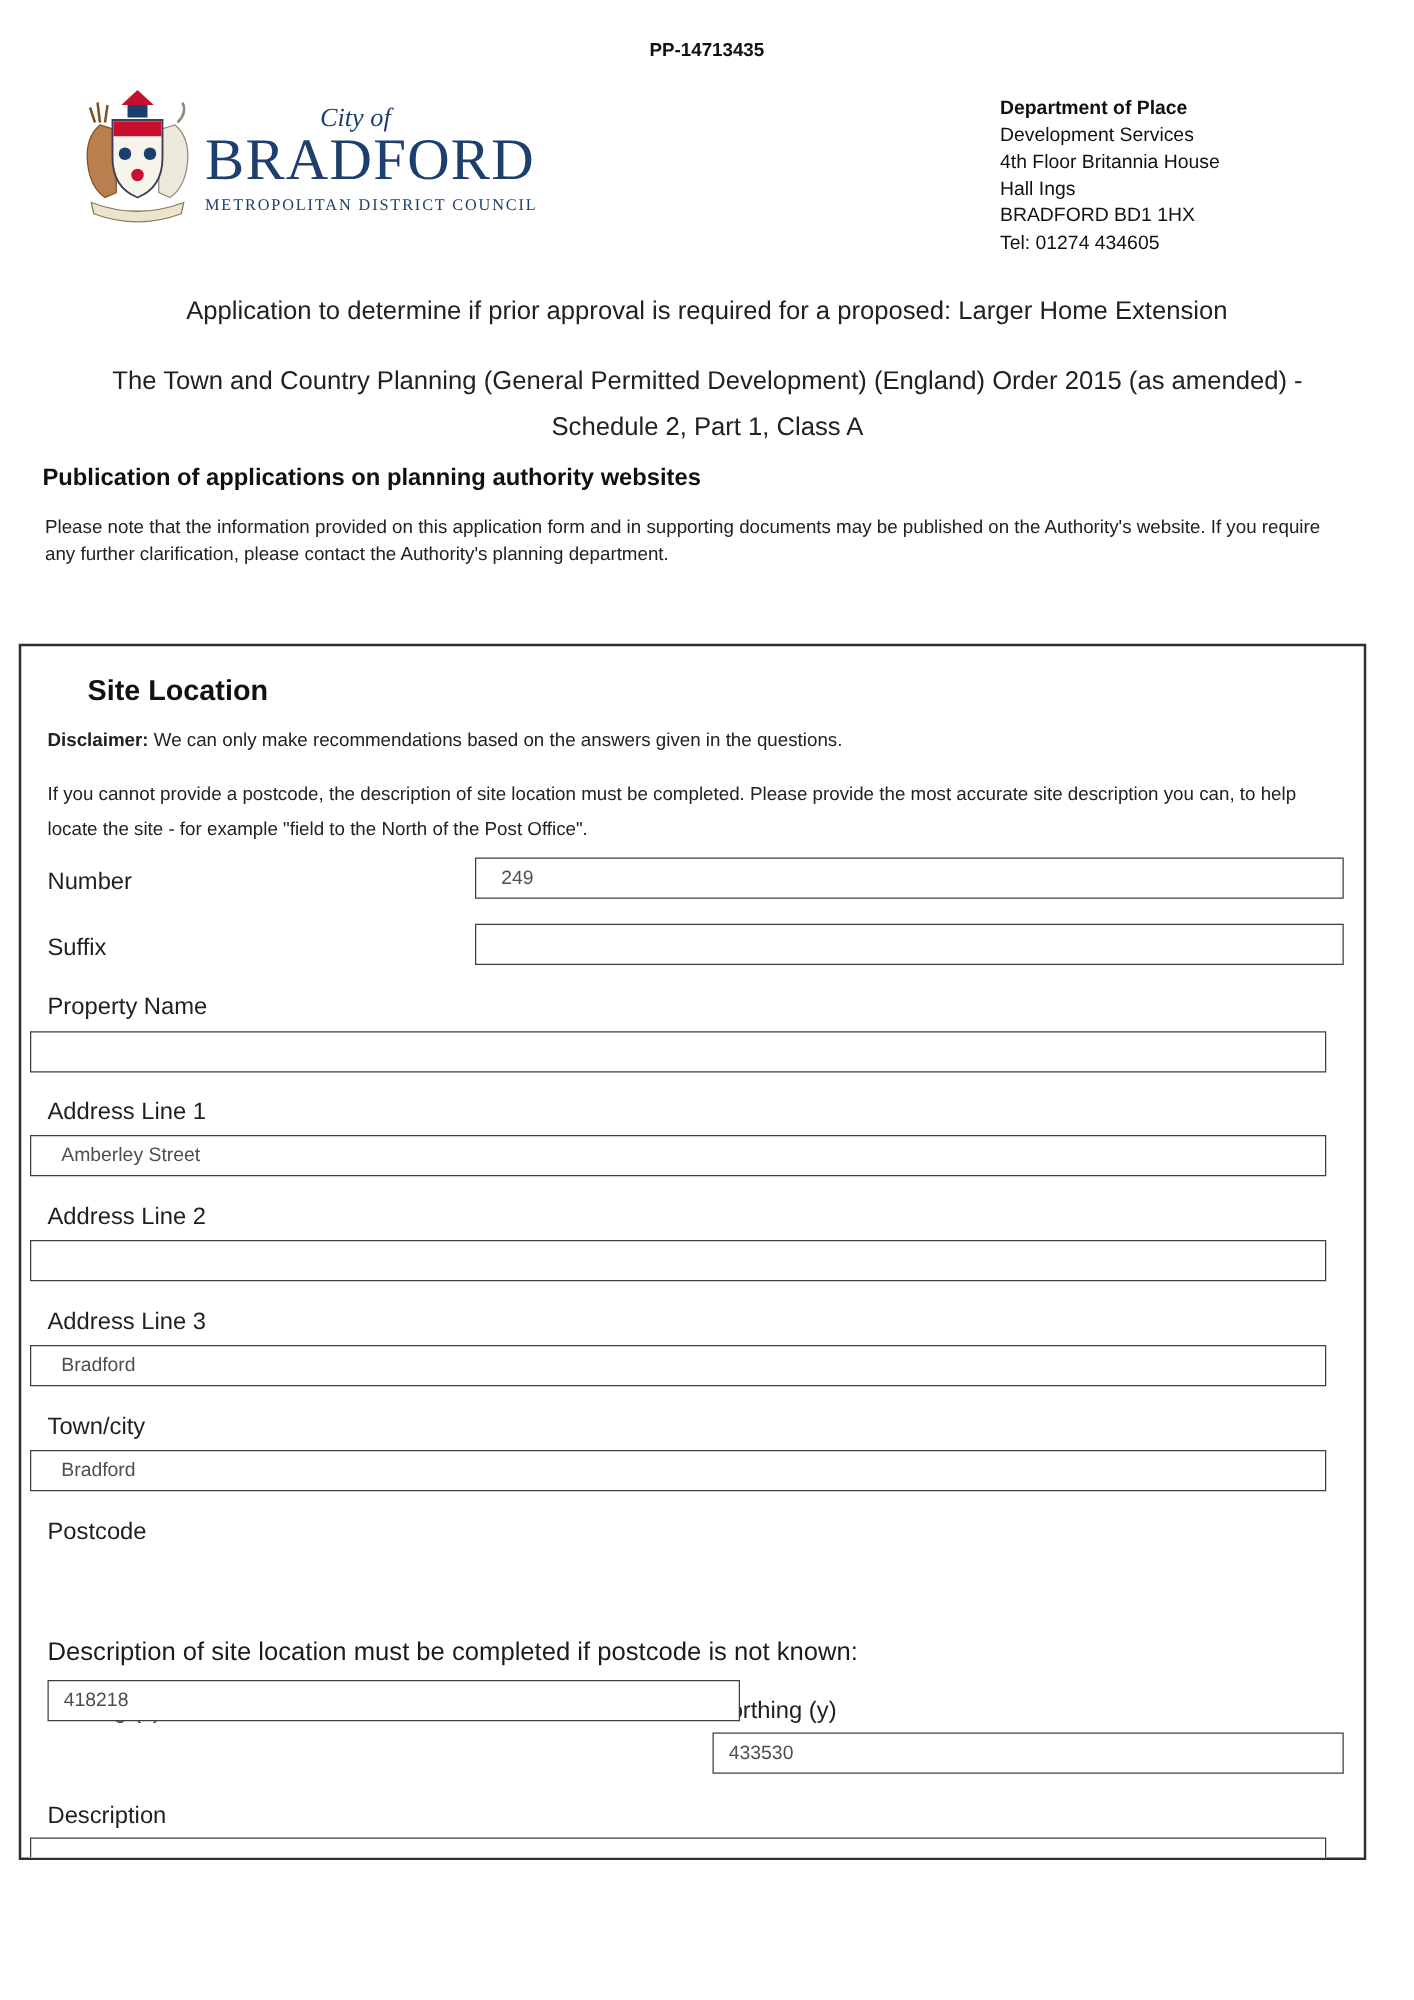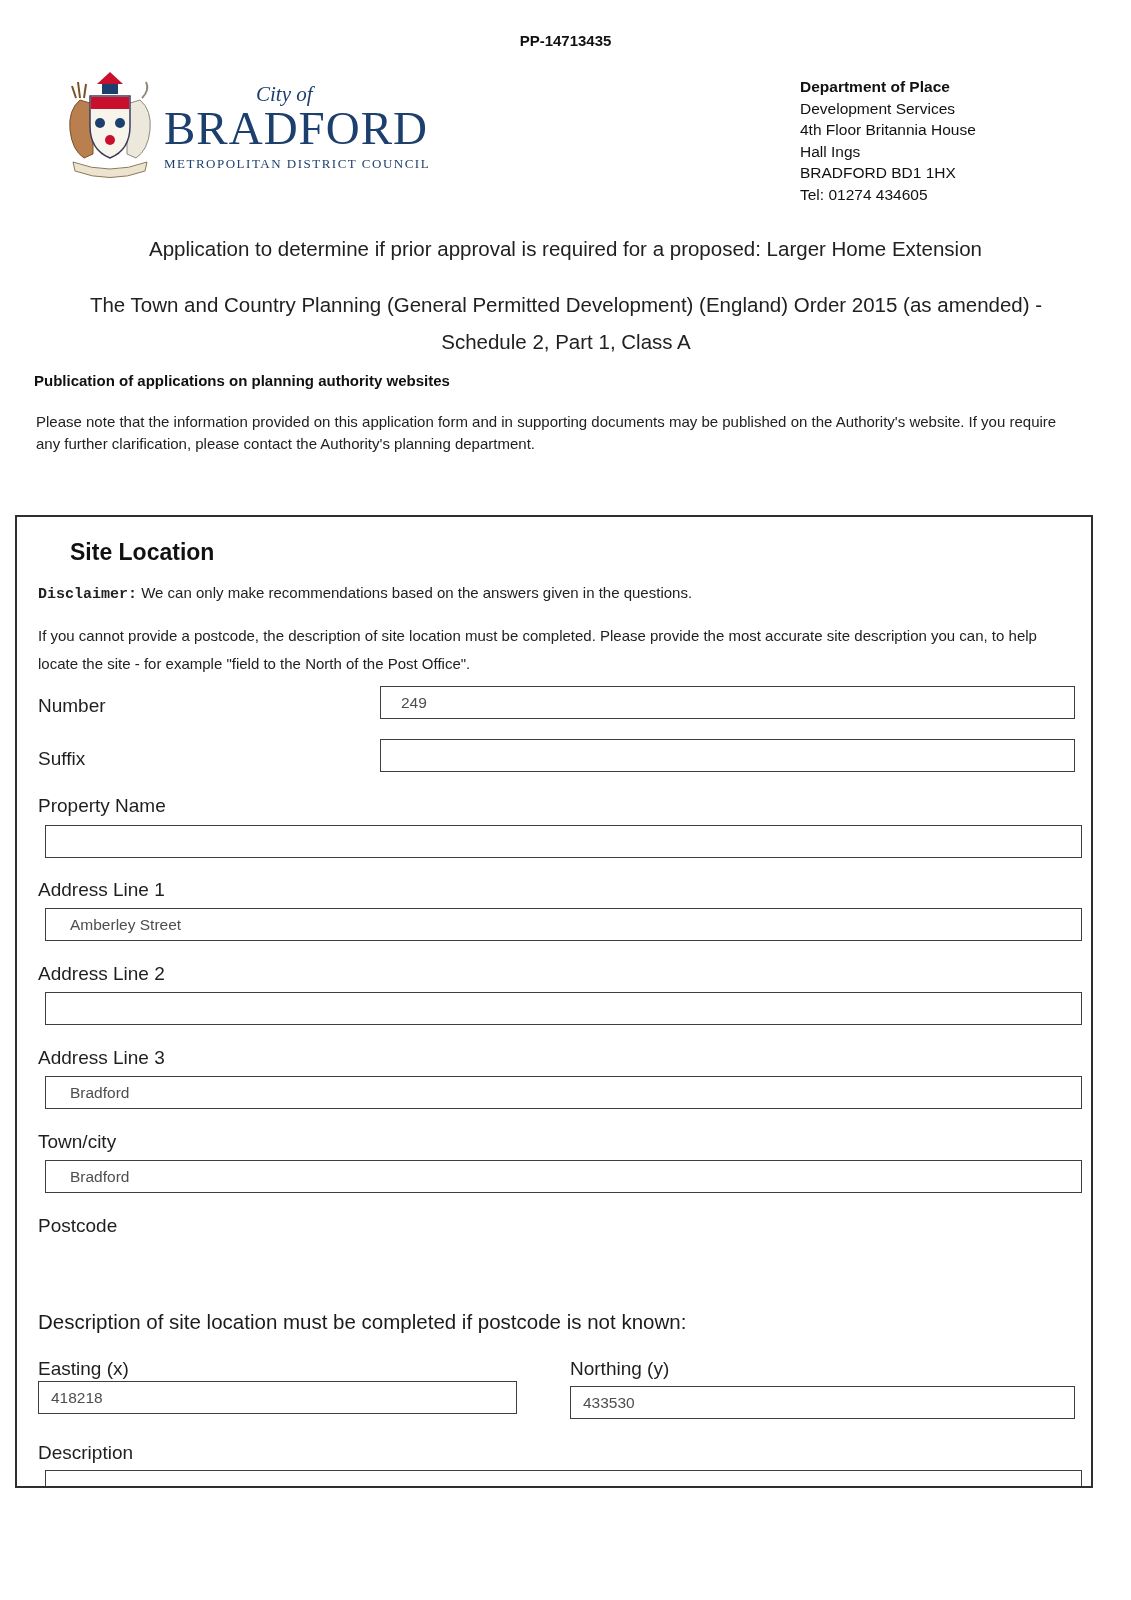--- a/index.html
+++ b/index.html
@@ -37,41 +37,41 @@
   .dept .b { font-weight:bold; }
   
   .title-main {
     position:absolute; top:237px; left:0; width:100%;
     text-align:center; font-size:20.5px; color:#212121;
   }
   .title-sub {
     position:absolute; top:286px; left:66px; width:1000px;
     text-align:center; font-size:20.5px; line-height:37px; color:#212121;
   }
-  .pub-heading { position:absolute; left:34px; top:372px; font-size:15px; font-weight:bold; color:#111; }
+  .pub-heading { position:absolute; left:34px; top:372px; font-size:19px; font-weight:bold; color:#111; }
   .pub-body { position:absolute; left:36px; top:411px; width:1034px; font-size:15px; line-height:22px; color:#222; }
   
   .site-box {
     position:absolute; left:15px; top:515px; width:1078px; height:973px;
     border:2px solid #2f2f2f; background:#ffffff; overflow:hidden;
   }
   .sl-heading { position:absolute; left:21px; top:22px; font-size:23px; font-weight:bold; color:#111;margin-left:32px; }
   .sl-disclaimer { position:absolute; left:21px; top:67px; font-size:15px; color:#222; }
-  .sl-disclaimer .b { font-weight:bold;font-family:Liberation Mono, monospace; }
+  .sl-disclaimer .b { font-weight:bold; }
   .sl-intro { position:absolute; left:21px; top:105px; width:1024px; font-size:15px; line-height:28px; color:#222; }
   .flabel { position:absolute; font-size:19px; color:#1f1f1f; }
   .tb {
     position:absolute; height:33px;
     border:1px solid #3f3f3f; background:#fff;
     font-family:"Liberation Sans", sans-serif;
     font-size:15.5px; color:#4e4e4e;
     padding:0 12px; outline:none;
   }
   .tb.inline { left:363px; width:695px;padding-left:20px; }
-  .tb.full  { left:28px; width:1037px;padding-left:24px; }
+  .tb.full  { left:7px; width:1037px;padding-left:24px; }
   .sl-desc-heading { position:absolute; left:21px; top:793px; font-size:20.5px; color:#1b1b1b; }
   .footer {
     position:absolute; top:1513px; left:0; width:100%;
     text-align:center; font-size:19px; color:#111;
   }
 </style>
 </head>
 <body>
 
 <div class="page">
@@ -147,21 +147,21 @@
 
     <div class="flabel" style="left:21px; top:614px;">Town/city</div>
     <input class="tb full" style="top: 643px;" type="text" value="Bradford">
 
     <div class="flabel" style="left:21px; top:698px;">Postcode</div>
 
     <div class="sl-desc-heading">Description of site location must be completed if postcode is not known:</div>
 
     <div class="flabel" style="left:21px; top:841px;">Easting (x)</div>
     <div class="flabel" style="left:553px; top:841px;">Northing (y)</div>
-    <input class="tb" style="left: 21px; top: 864px; width: 479px;" type="text" value="418218">
+    <input class="tb" style="left: 21px; top: 827px; width: 554px;" type="text" value="418218">
     <input class="tb" style="left: 553px; top: 869px; width: 505px;" type="text" value="433530">
 
     <div class="flabel" style="left:21px; top:925px;">Description</div>
     <input class="tb full" style="top: 953px; height: 60px;" type="text" value="">
   </div>
 
 
 </div>
 
 </body></html>

